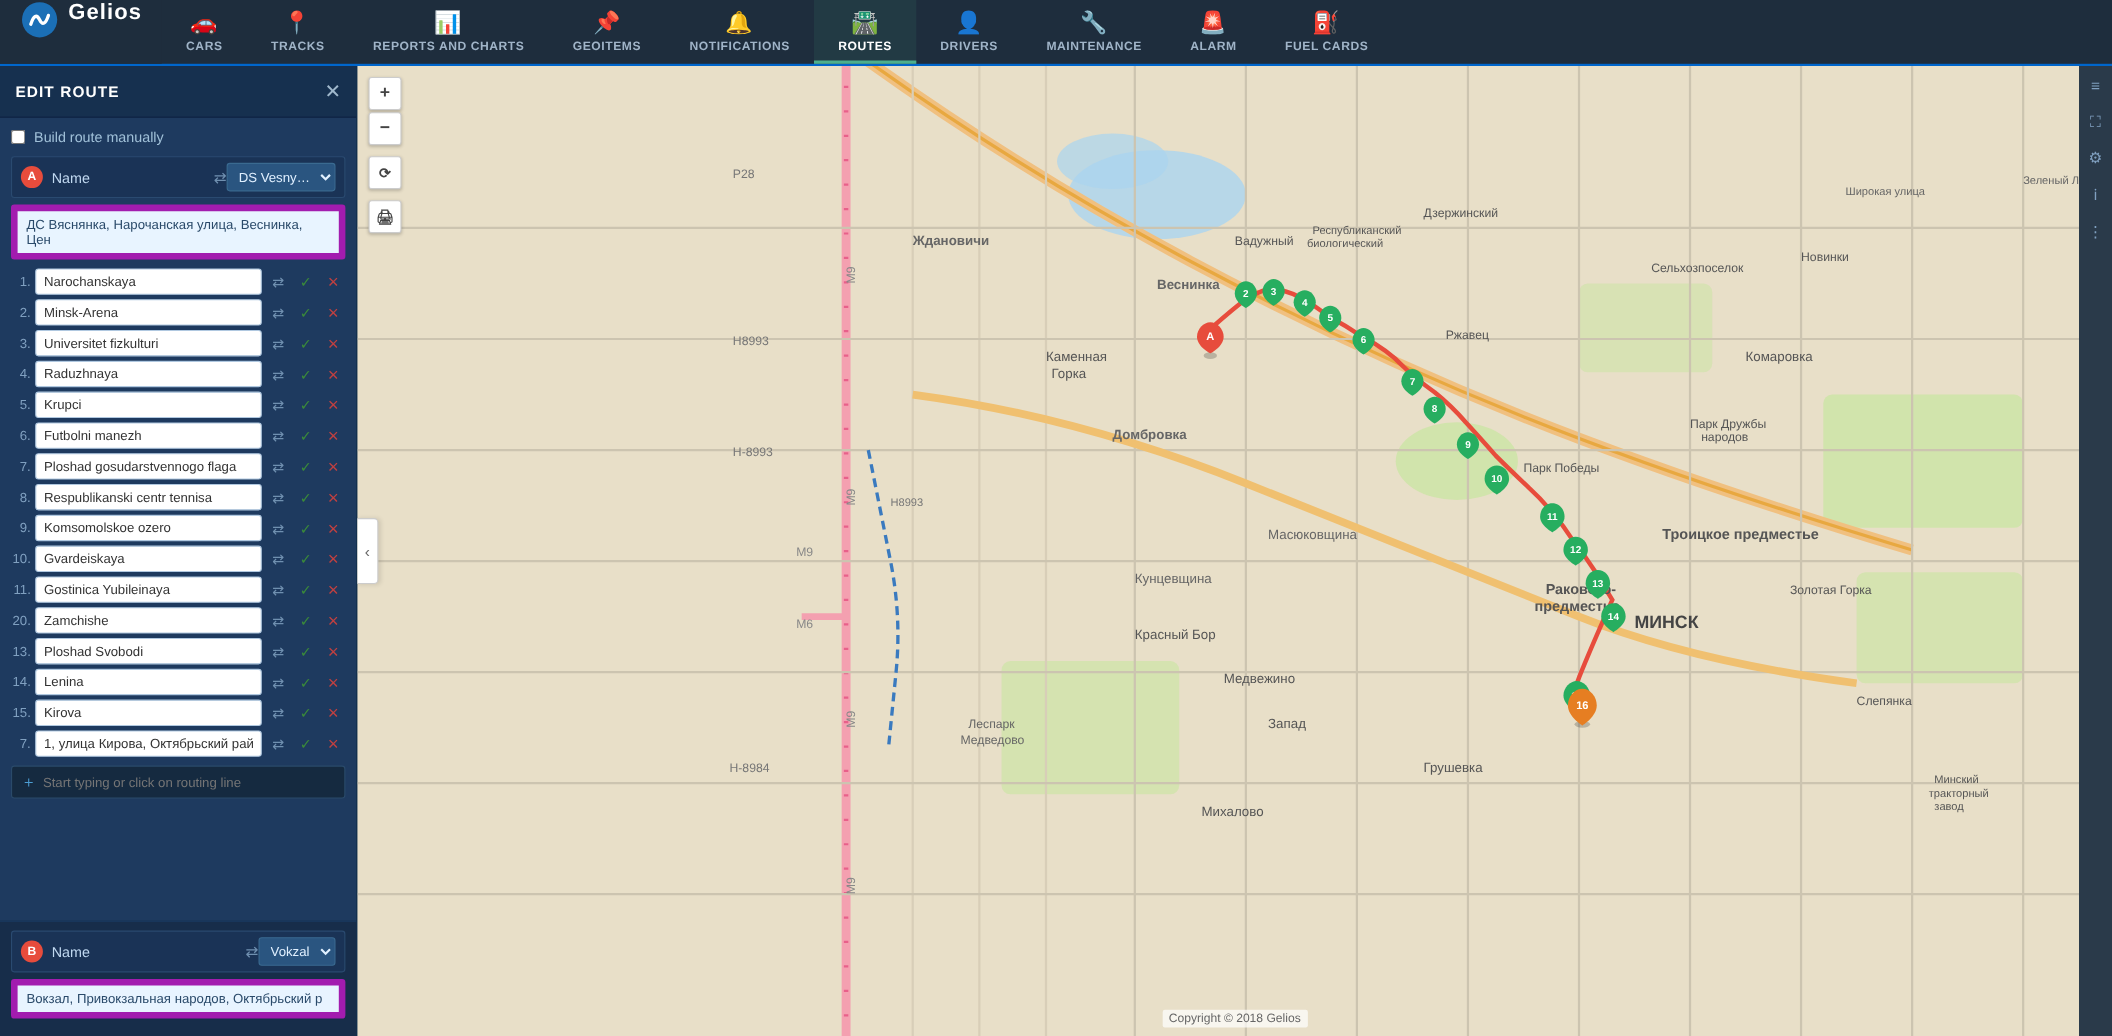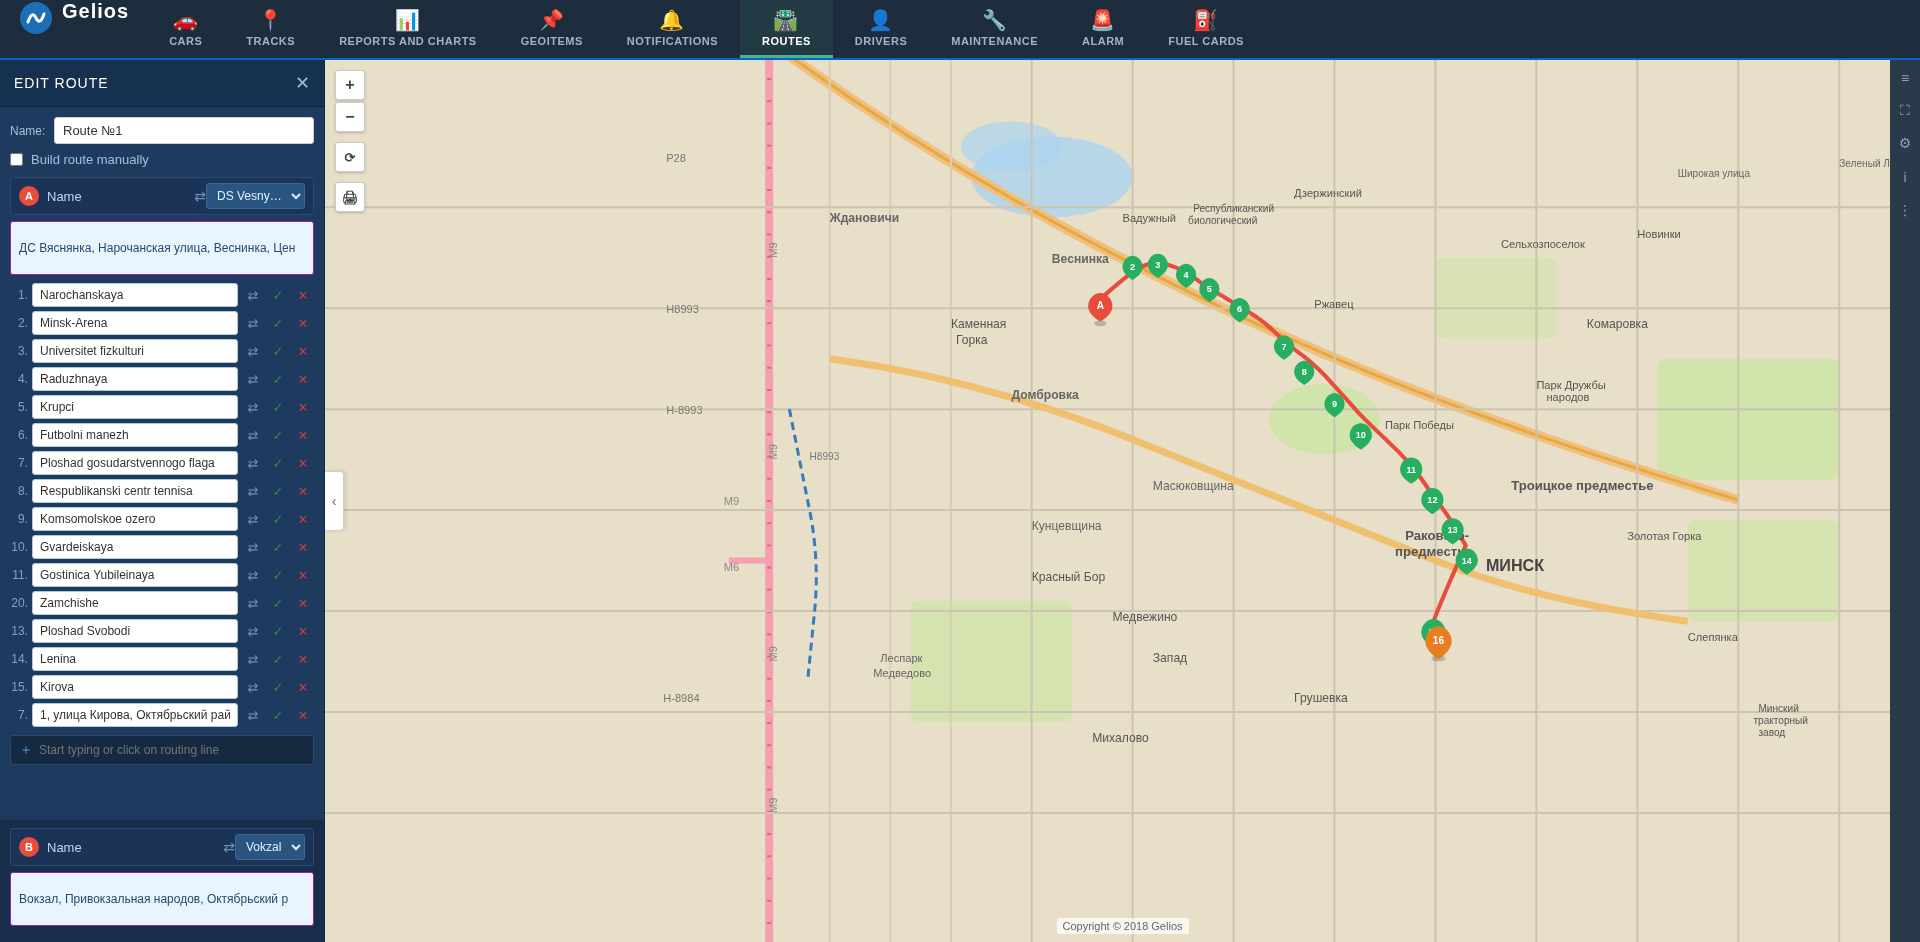--- a/index.html
+++ b/index.html
@@ -39,21 +39,21 @@
       width: 325px; min-width: 325px; background: #1e3a5f;
       display: flex; flex-direction: column; overflow: hidden;
       border-right: 1px solid #0d2a44;
     }
     .sidebar-header {
       background: #16304f; padding: 12px 14px;
       display: flex; align-items: center; justify-content: space-between;
       border-bottom: 1px solid #0d2244;
     }
     .sidebar-title {
-      color: #fff; font-size: 14px; font-weight: 400; letter-spacing: 1px; text-transform: uppercase;
+      color: #fff; font-size: 14px; font-weight: 700; letter-spacing: 1px; text-transform: uppercase;
     }
     .sidebar-close { color: #a0b8cc; font-size: 18px; cursor: pointer; }
 
     .sidebar-body { flex: 1; overflow-y: auto; padding: 10px 10px 0 10px; }
     .sidebar-body::-webkit-scrollbar { width: 5px; }
     .sidebar-body::-webkit-scrollbar-track { background: #152840; }
     .sidebar-body::-webkit-scrollbar-thumb { background: #2d5070; border-radius: 3px; }
 
     .form-row { display: flex; align-items: center; margin-bottom: 8px; }
     .form-label { color: #a0c0d8; font-size: 12px; width: 44px; flex-shrink: 0; }
@@ -80,22 +80,22 @@
     .wp-badge-b { background: #e74c3c; color: #fff; }
     .wp-name-label { color: #c0d8f0; flex: 1; font-size: 13px; }
     .wp-icons { display: flex; gap: 6px; }
     .wp-icon { color: #7090b0; font-size: 14px; cursor: pointer; }
     .wp-select {
       background: #2a5580; border: 1px solid #3a6a90; color: #e0f0ff;
       padding: 4px 6px; font-size: 12px; border-radius: 3px; cursor: pointer;
     }
 
     .wp-address-row {
-      background: #e8f4ff; border: 1px solid #a21caf; border-radius: 3px;
-      padding: 19px 8px; margin-bottom: 8px; font-size: 12px; color: #2a4a6a;
+      background: #e8f4ff; border: 6px solid #a21caf; border-radius: 3px;
+      padding: 5px 8px; margin-bottom: 8px; font-size: 12px; color: #2a4a6a;
     }
 
     
     .stops-list { margin-bottom: 8px; }
     .stop-row {
       display: flex; align-items: center; margin-bottom: 4px;
     }
     .stop-num { color: #80a0c0; font-size: 12px; width: 22px; flex-shrink: 0; text-align: right; padding-right: 4px; }
     .stop-input {
       flex: 1; background: #fff; border: 1px solid #b0c8e0; border-radius: 3px;
@@ -224,24 +224,20 @@
 <div class="main-layout">
 
   <aside class="sidebar">
     <div class="sidebar-header">
       <span class="sidebar-title">EDIT ROUTE</span>
       <span class="sidebar-close">✕</span>
     </div>
 
     <div class="sidebar-body">
 
-      <div class="form-row">
-        <span class="form-label">Name:</span>
-        <input class="form-input" type="text" value="Route №1" style="">
-      </div>
 
       <div class="checkbox-row">
         <input type="checkbox" id="build-manual" style="">
         <label for="build-manual" class="checkbox-label">Build route manually</label>
       </div>
 
       <div class="wp-header">
         <div class="wp-badge wp-badge-a">
           <span>A</span>
         </div>

